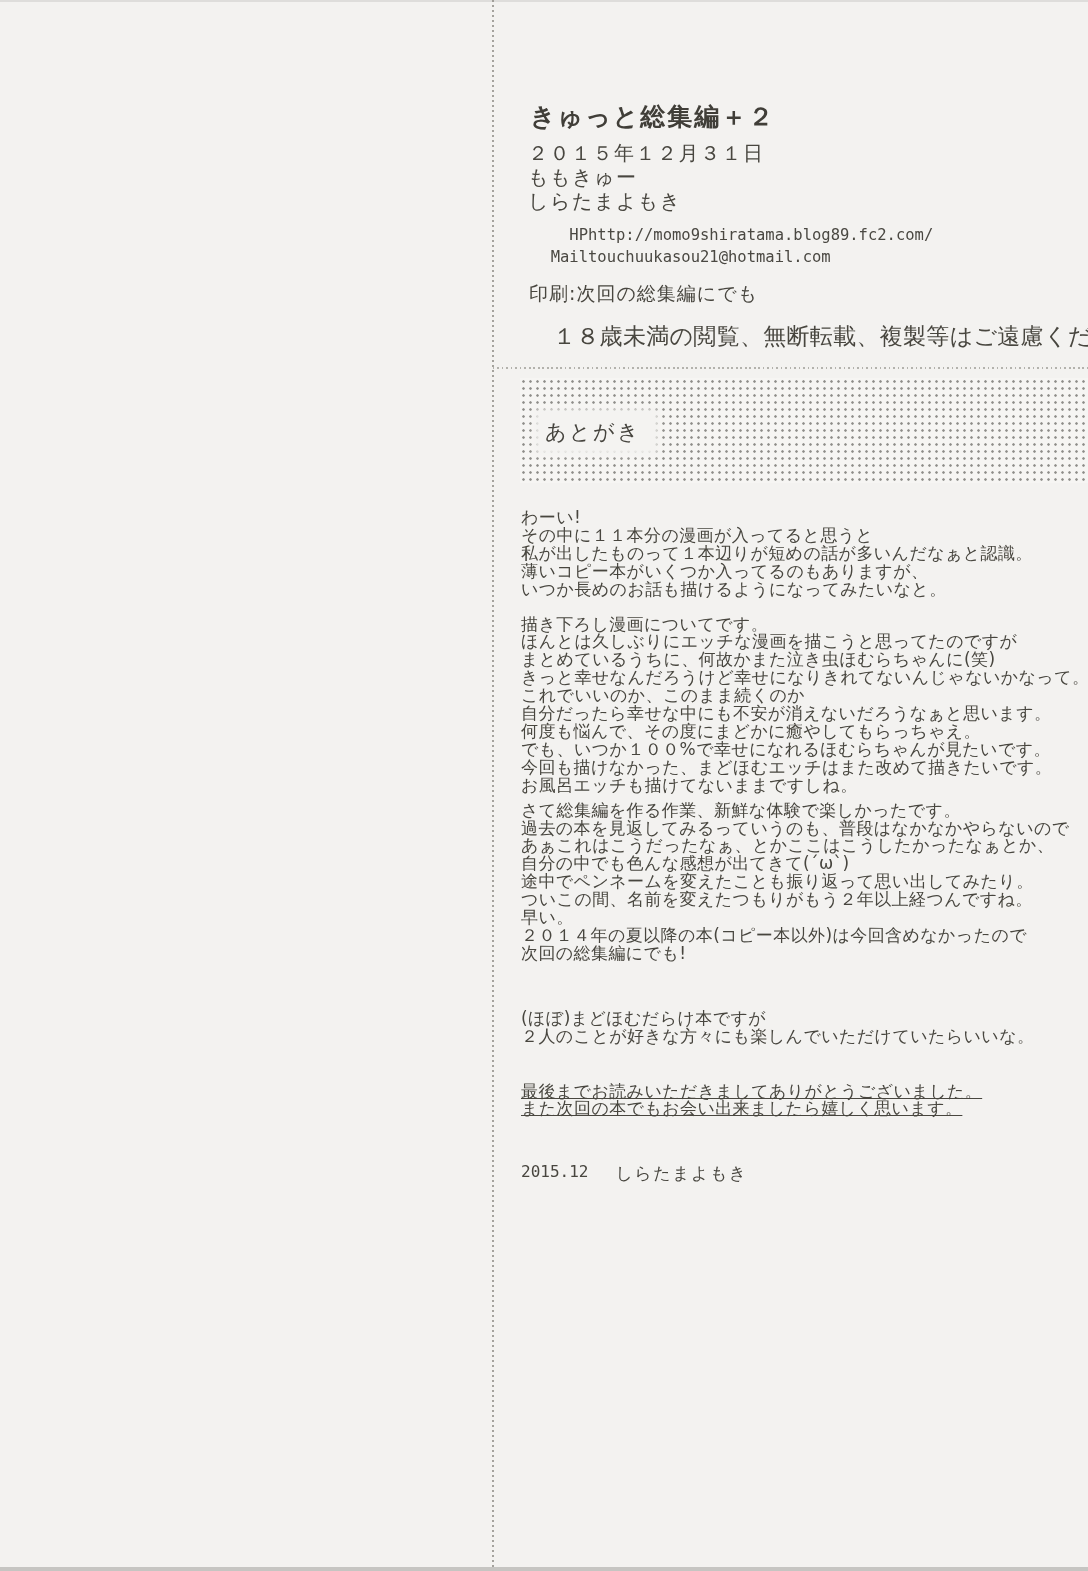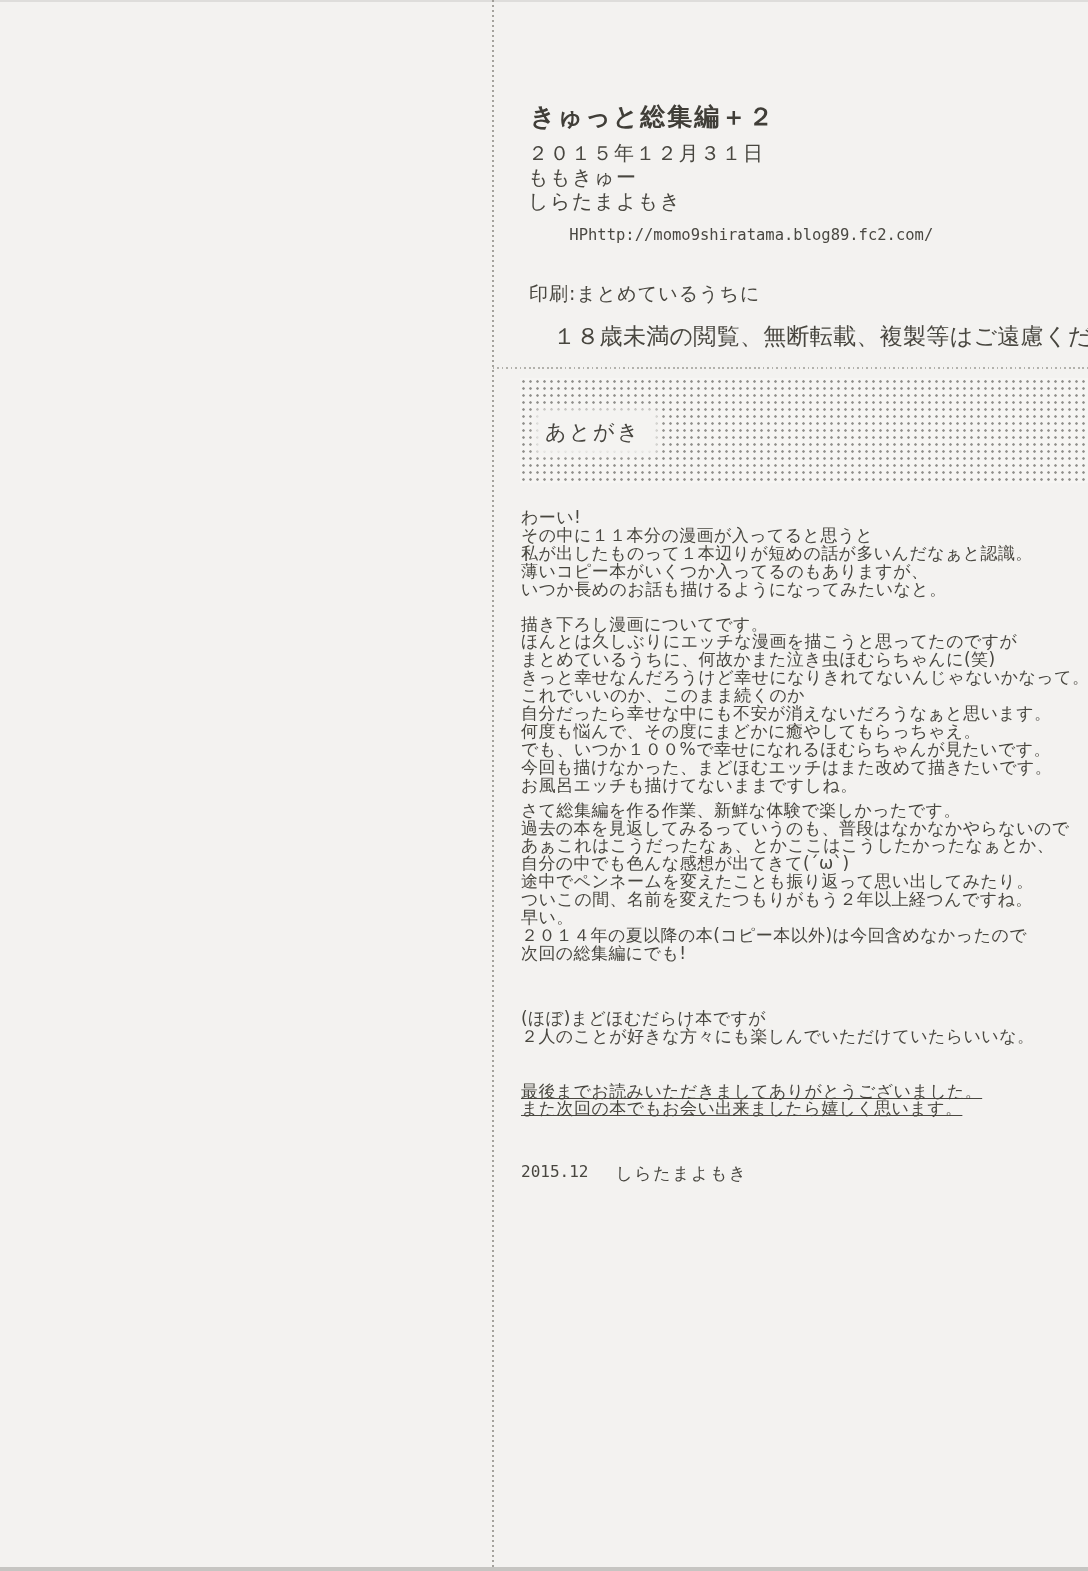--- a/index.html
+++ b/index.html
@@ -97,23 +97,27 @@
     <div>２０１５年１２月３１日</div>
     <div>ももきゅー</div>
     <div>しらたまよもき</div>
   </div>
 
   <div class="contact">
     <div class="row">
       <span class="label">HP</span>
       <span>http://momo9shiratama.blog89.fc2.com/</span>
     </div>
+    <div class="row">
+      <span class="label">Mail</span>
+      <span>touchuukasou21@hotmail.com</span>
+    </div>
   </div>
 
-  <div class="printer">印刷:まとめているうちに</div>
+  <div class="printer">印刷:次回の総集編にでも</div>
 
   <div class="notice">１８歳未満の閲覧、無断転載、複製等はご遠慮ください。</div>
 
   <div class="section-rule"></div>
 
   <div class="afterword-band">
     <div class="afterword-label">あとがき</div>
   </div>
 
   <div class="body-col">

